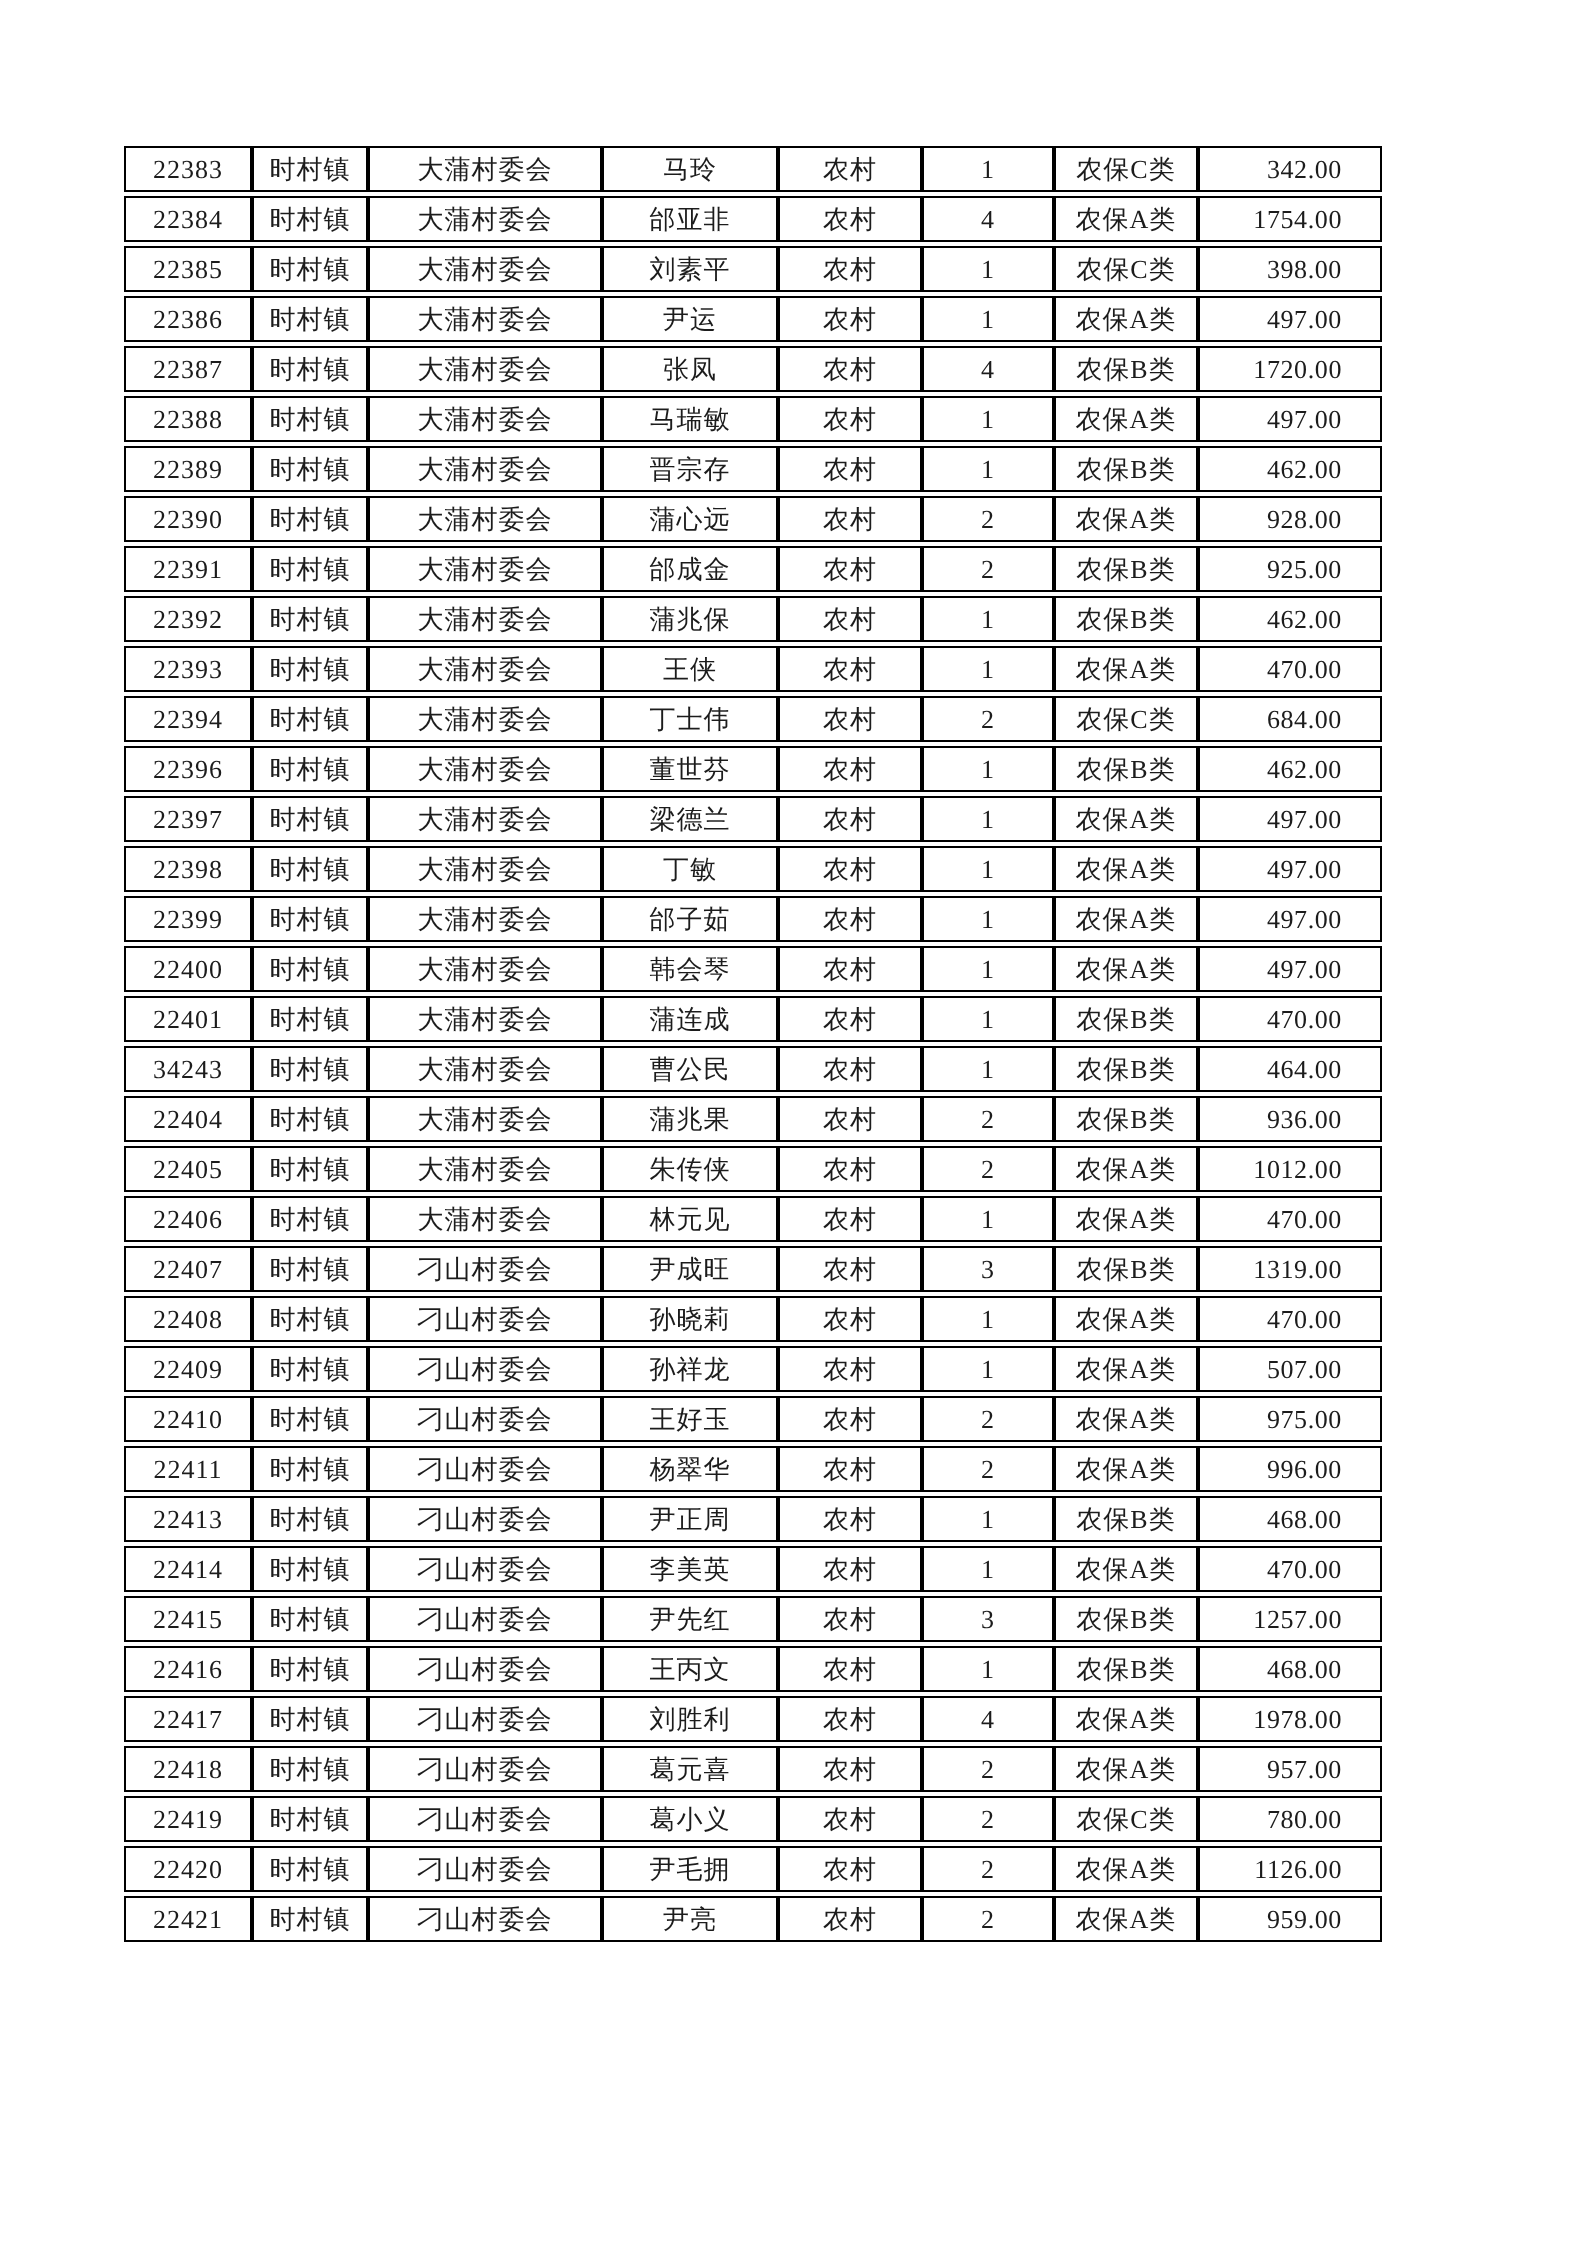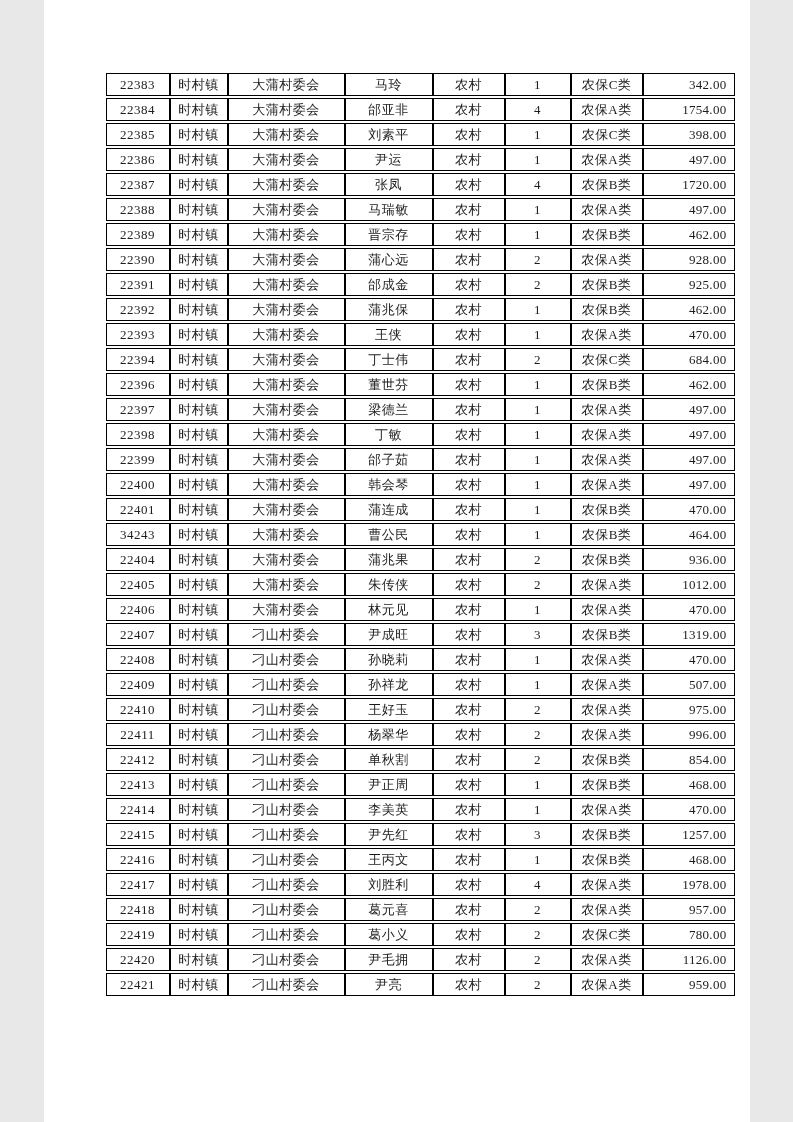--- a/index.html
+++ b/index.html
@@ -2,21 +2,21 @@
 <html><head>
 <meta charset="utf-8">
 <style>
   html, body {
     margin: 0;
     padding: 0;
     background: #e8e8e8;
   }
   .sheet {
     position: relative;
-    width: 706px;
+    width: 793px;
     height: 1122px;
     margin: 0 auto;
     background: #ffffff;
     font-family: "Liberation Serif", "DejaVu Serif", serif;
     overflow: hidden;
   }
   table.roster {
     position: absolute;
     left: 62px;
     top: 71px;
@@ -31,21 +31,21 @@
     text-align: center;
     vertical-align: middle;
     font-size: 13px;
     color: #1c1c1c;
     white-space: nowrap;
     overflow: hidden;
     letter-spacing: 0.5px;
   }
   table.roster td.amount {
     text-align: right;
-    padding-right: 7px;
+    padding-right: 19px;
     letter-spacing: 0.3px;
   }
   col.c-id       { width: 64px; }
   col.c-town     { width: 58px; }
   col.c-village  { width: 117px; }
   col.c-name     { width: 88px; }
   col.c-type     { width: 72px; }
   col.c-count    { width: 66px; }
   col.c-category { width: 72px; }
   col.c-amount   { width: 92px; }
@@ -330,30 +330,20 @@
           <td>22411</td>
           <td>时村镇</td>
           <td>刁山村委会</td>
           <td>杨翠华</td>
           <td>农村</td>
           <td>2</td>
           <td>农保A类</td>
           <td class="amount">996.00</td>
         </tr>
         <tr>
-          <td>22412</td>
-          <td>时村镇</td>
-          <td>刁山村委会</td>
-          <td>单秋割</td>
-          <td>农村</td>
-          <td>2</td>
-          <td>农保B类</td>
-          <td class="amount">854.00</td>
-        </tr>
-        <tr>
           <td>22413</td>
           <td>时村镇</td>
           <td>刁山村委会</td>
           <td>尹正周</td>
           <td>农村</td>
           <td>1</td>
           <td>农保B类</td>
           <td class="amount">468.00</td>
         </tr>
         <tr>

